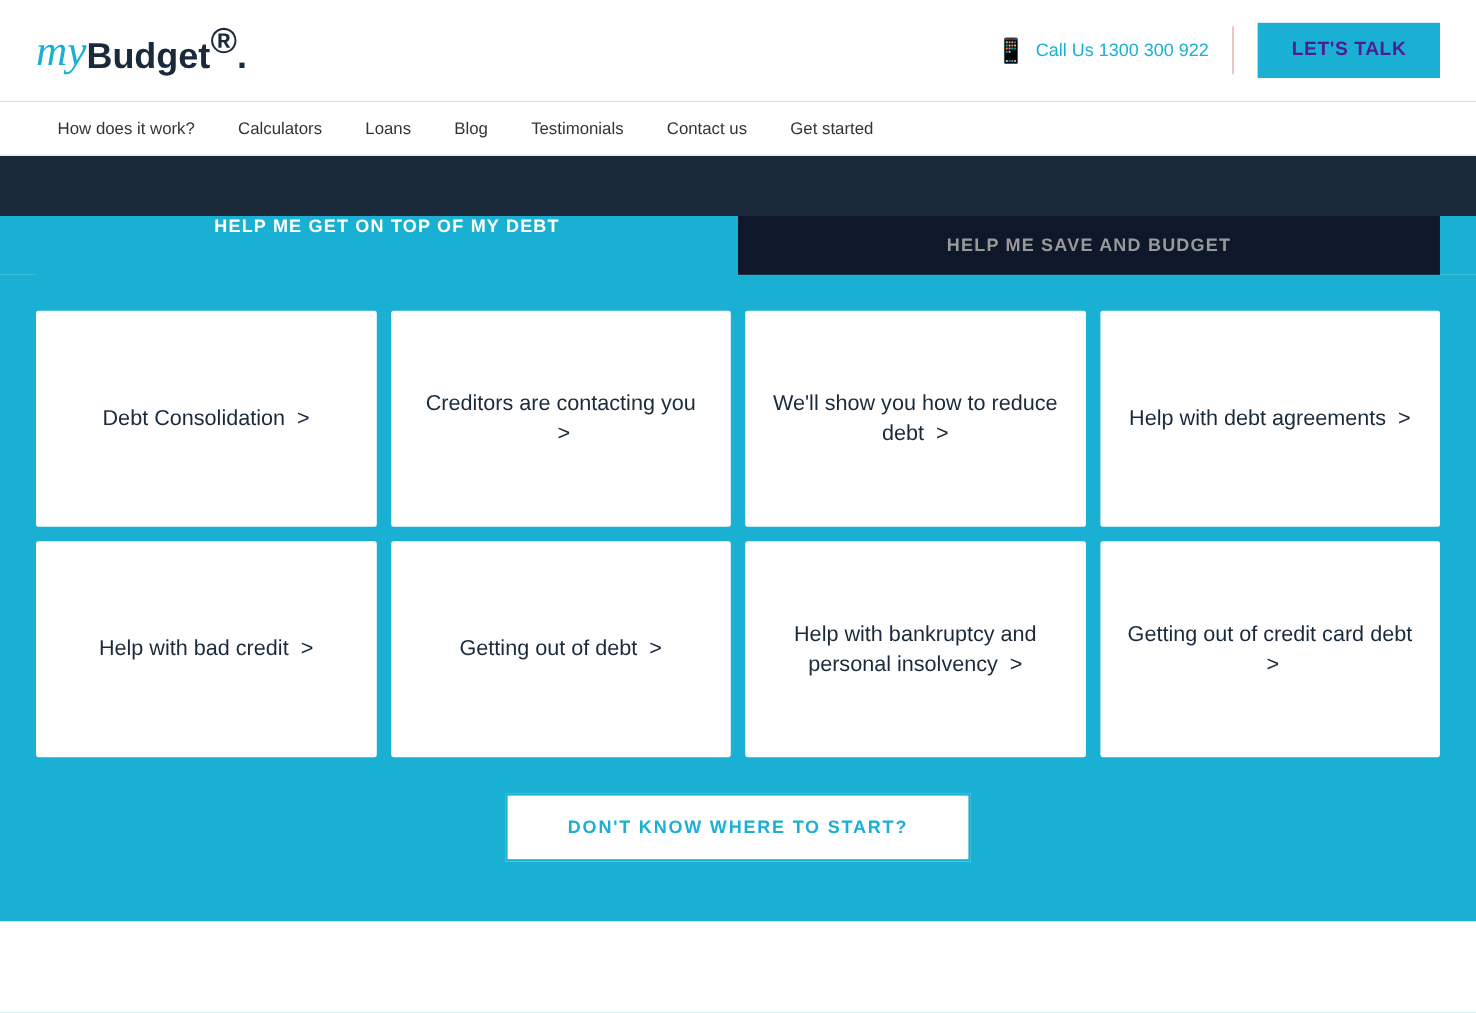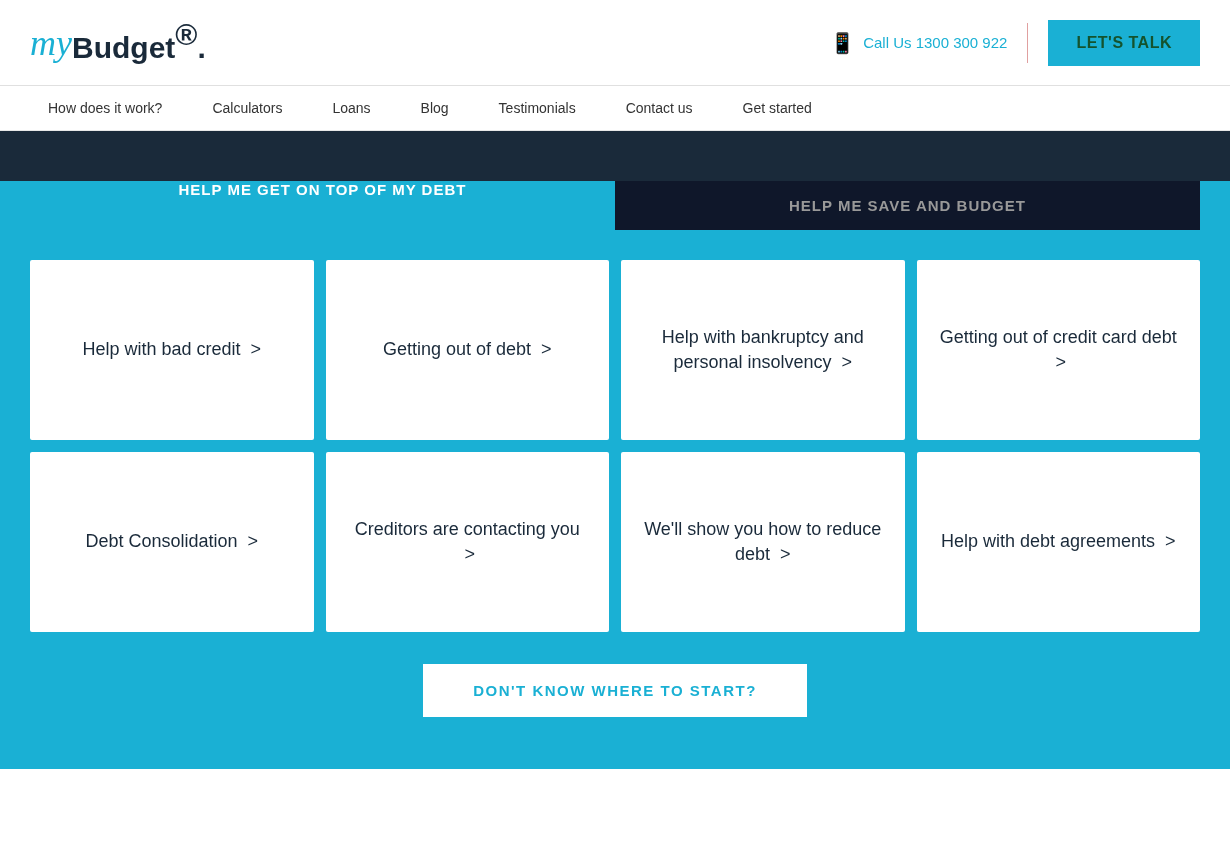--- a/index.html
+++ b/index.html
@@ -59,37 +59,37 @@
       font-size: 20px;
       color: #1ab0d4;
     }
     .phone-divider {
       width: 1px;
       height: 40px;
       background: #e0a0a0;
     }
     .lets-talk-btn {
       background: #1ab0d4;
-      color: #14532d;
+      color: #4c1d95;
       padding: 14px 28px;
       font-size: 16px;
       font-weight: bold;
       border: none;
       cursor: pointer;
       text-transform: uppercase;
       letter-spacing: 0.5px;
     }
 
     
     .nav {
       background: #fff;
       padding: 0 30px;
       display: flex;
       align-items: center;
-      gap: 14px;
+      gap: 0;
       border-bottom: 1px solid #e8e8e8;
     }
     .nav-item {
       padding: 14px 18px;
       font-size: 14px;
       color: #333;
       cursor: pointer;
       white-space: nowrap;
     }
 
@@ -210,30 +210,30 @@
 <div style="background:#1ab0d4; padding-bottom:0;">
   <div class="tabs-container">
     <div class="tab-active">HELP ME GET ON TOP OF MY DEBT</div>
     <div class="tab-inactive">HELP ME SAVE AND BUDGET</div>
   </div>
 </div>
 
 <div class="main-content">
 
   <div class="card-grid">
+    <div class="card">Debt Consolidation &nbsp;&gt;</div>
+    <div class="card">Creditors are contacting you &nbsp;&gt;</div>
+    <div class="card">We'll show you how to reduce debt &nbsp;&gt;</div>
+    <div class="card">Help with debt agreements &nbsp;&gt;</div>
+  </div>
+
+  <div class="card-grid">
     <div class="card">Help with bad credit &nbsp;&gt;</div>
     <div class="card">Getting out of debt &nbsp;&gt;</div>
     <div class="card">Help with bankruptcy and personal insolvency &nbsp;&gt;</div>
     <div class="card">Getting out of credit card debt &nbsp;&gt;</div>
   </div>
 
-  <div class="card-grid">
-    <div class="card">Debt Consolidation &nbsp;&gt;</div>
-    <div class="card">Creditors are contacting you &nbsp;&gt;</div>
-    <div class="card">We'll show you how to reduce debt &nbsp;&gt;</div>
-    <div class="card">Help with debt agreements &nbsp;&gt;</div>
-  </div>
-
   <div class="bottom-btn-area">
     <button class="dont-know-btn">DON'T KNOW WHERE TO START?</button>
   </div>
 
 </div>
 
 </body></html>

